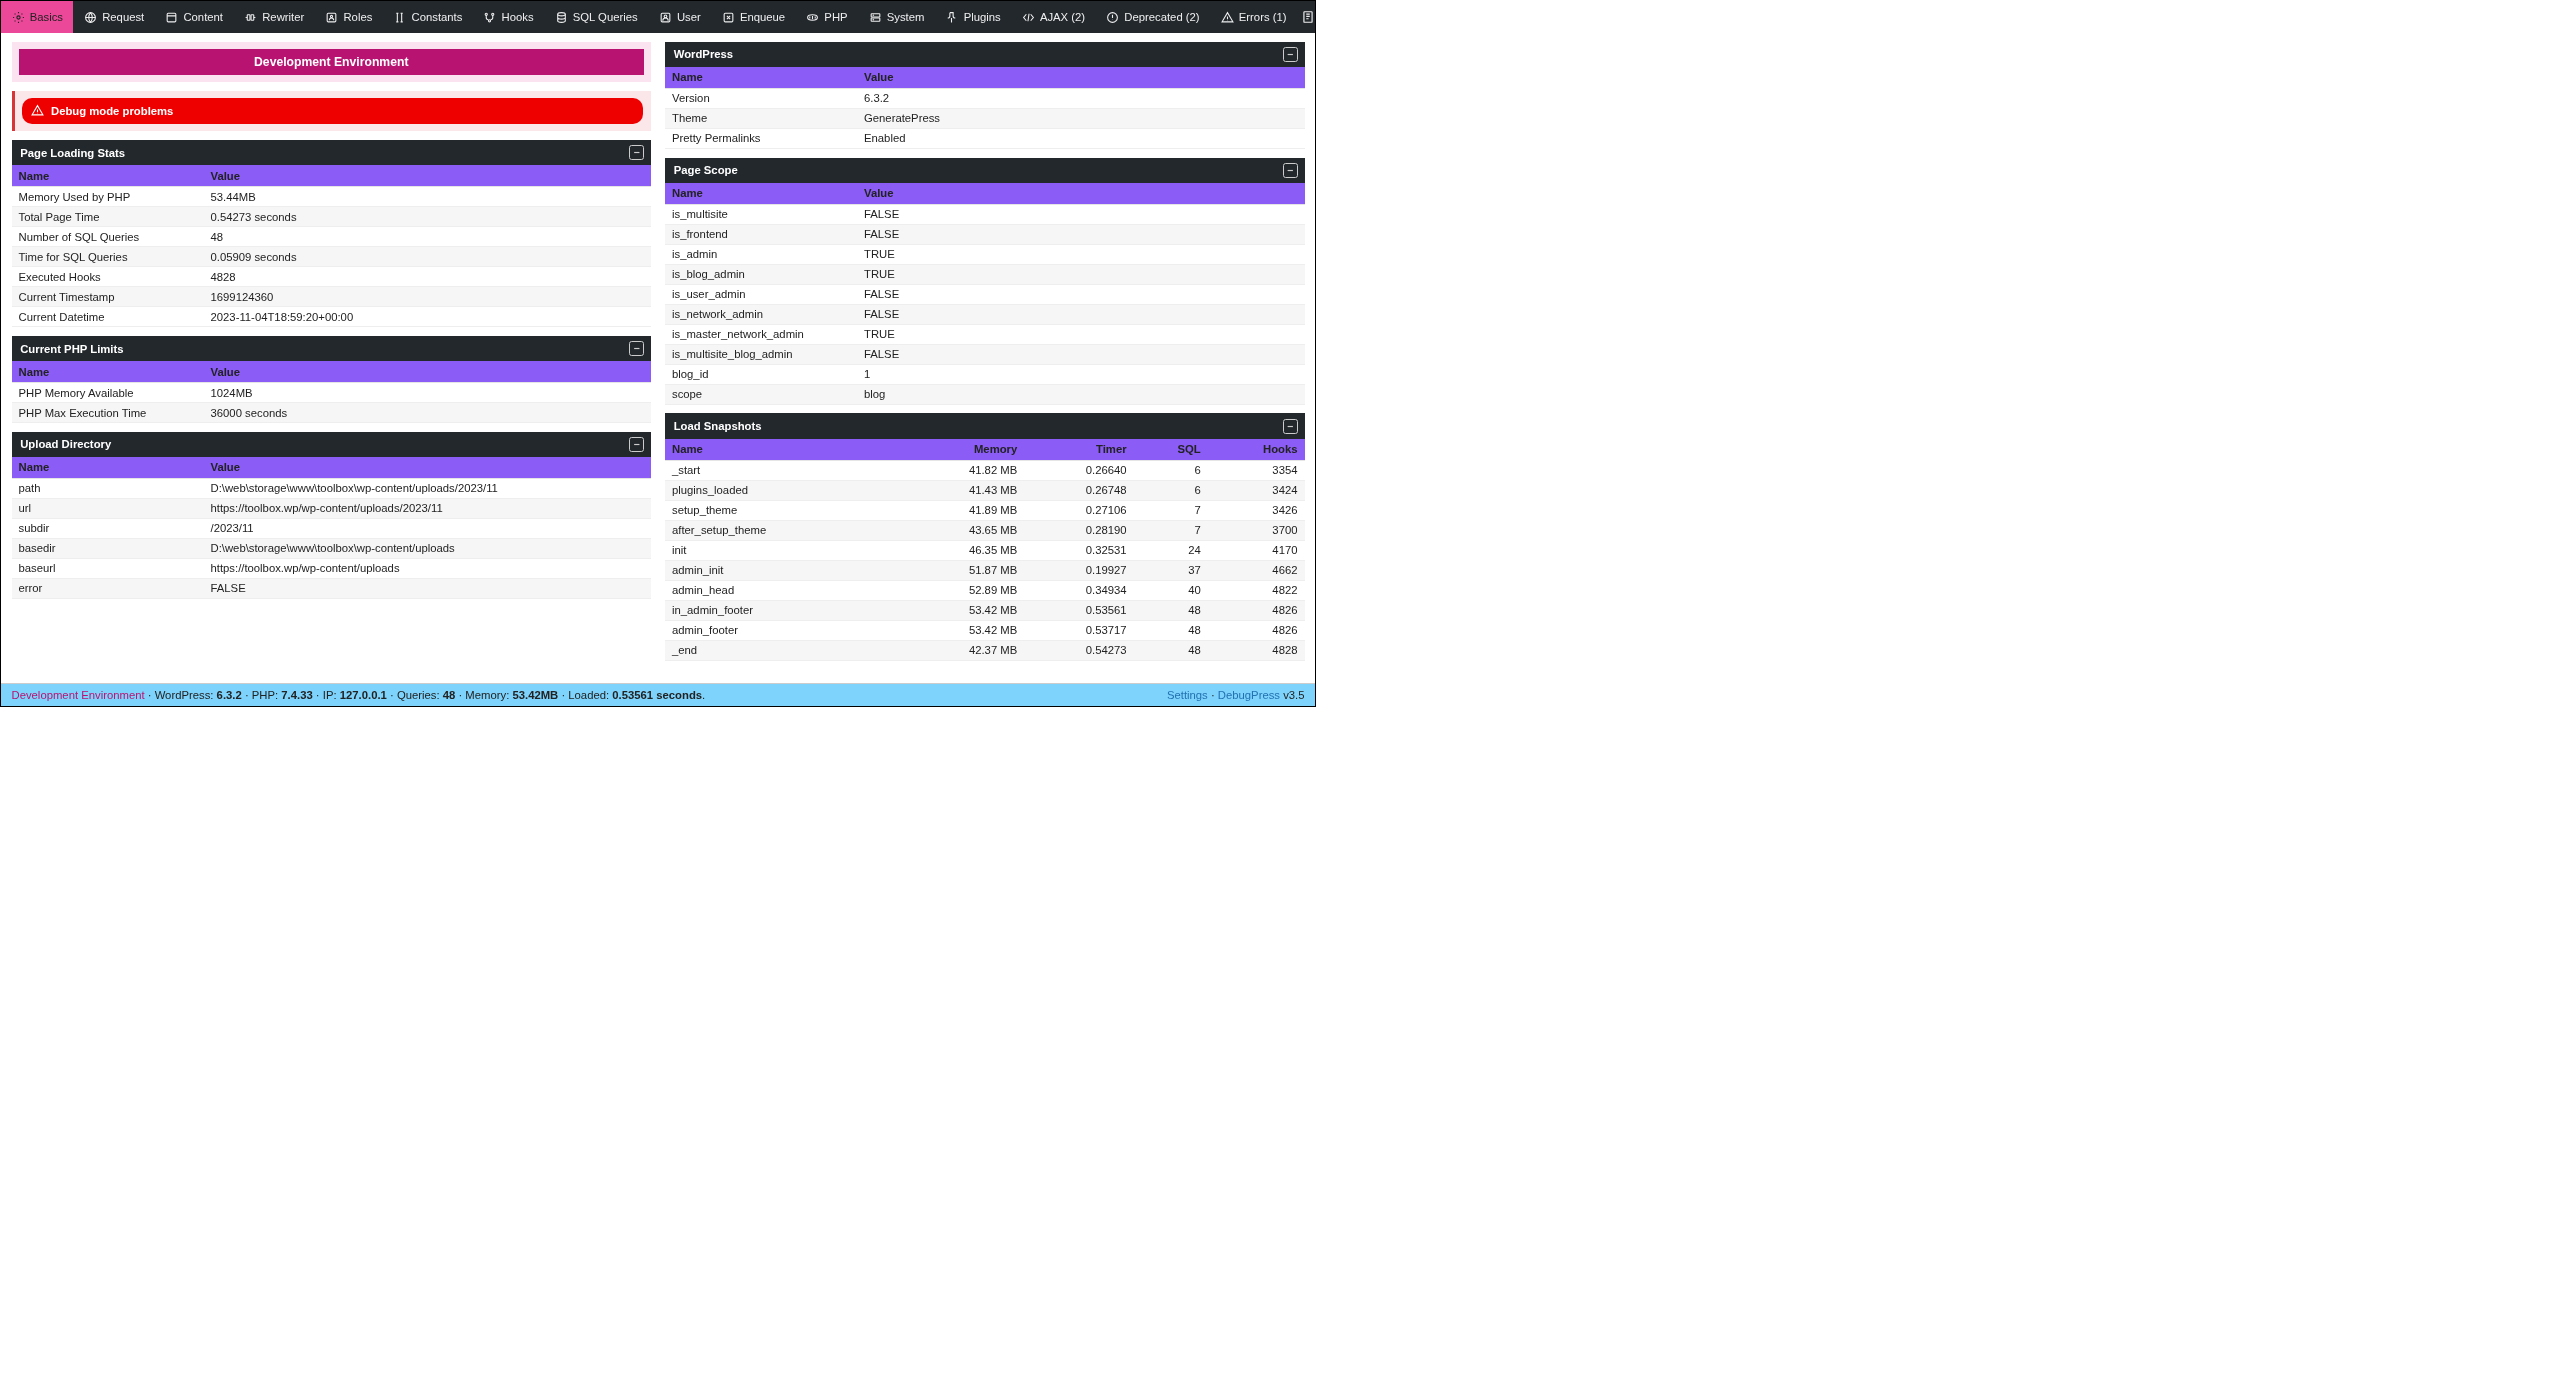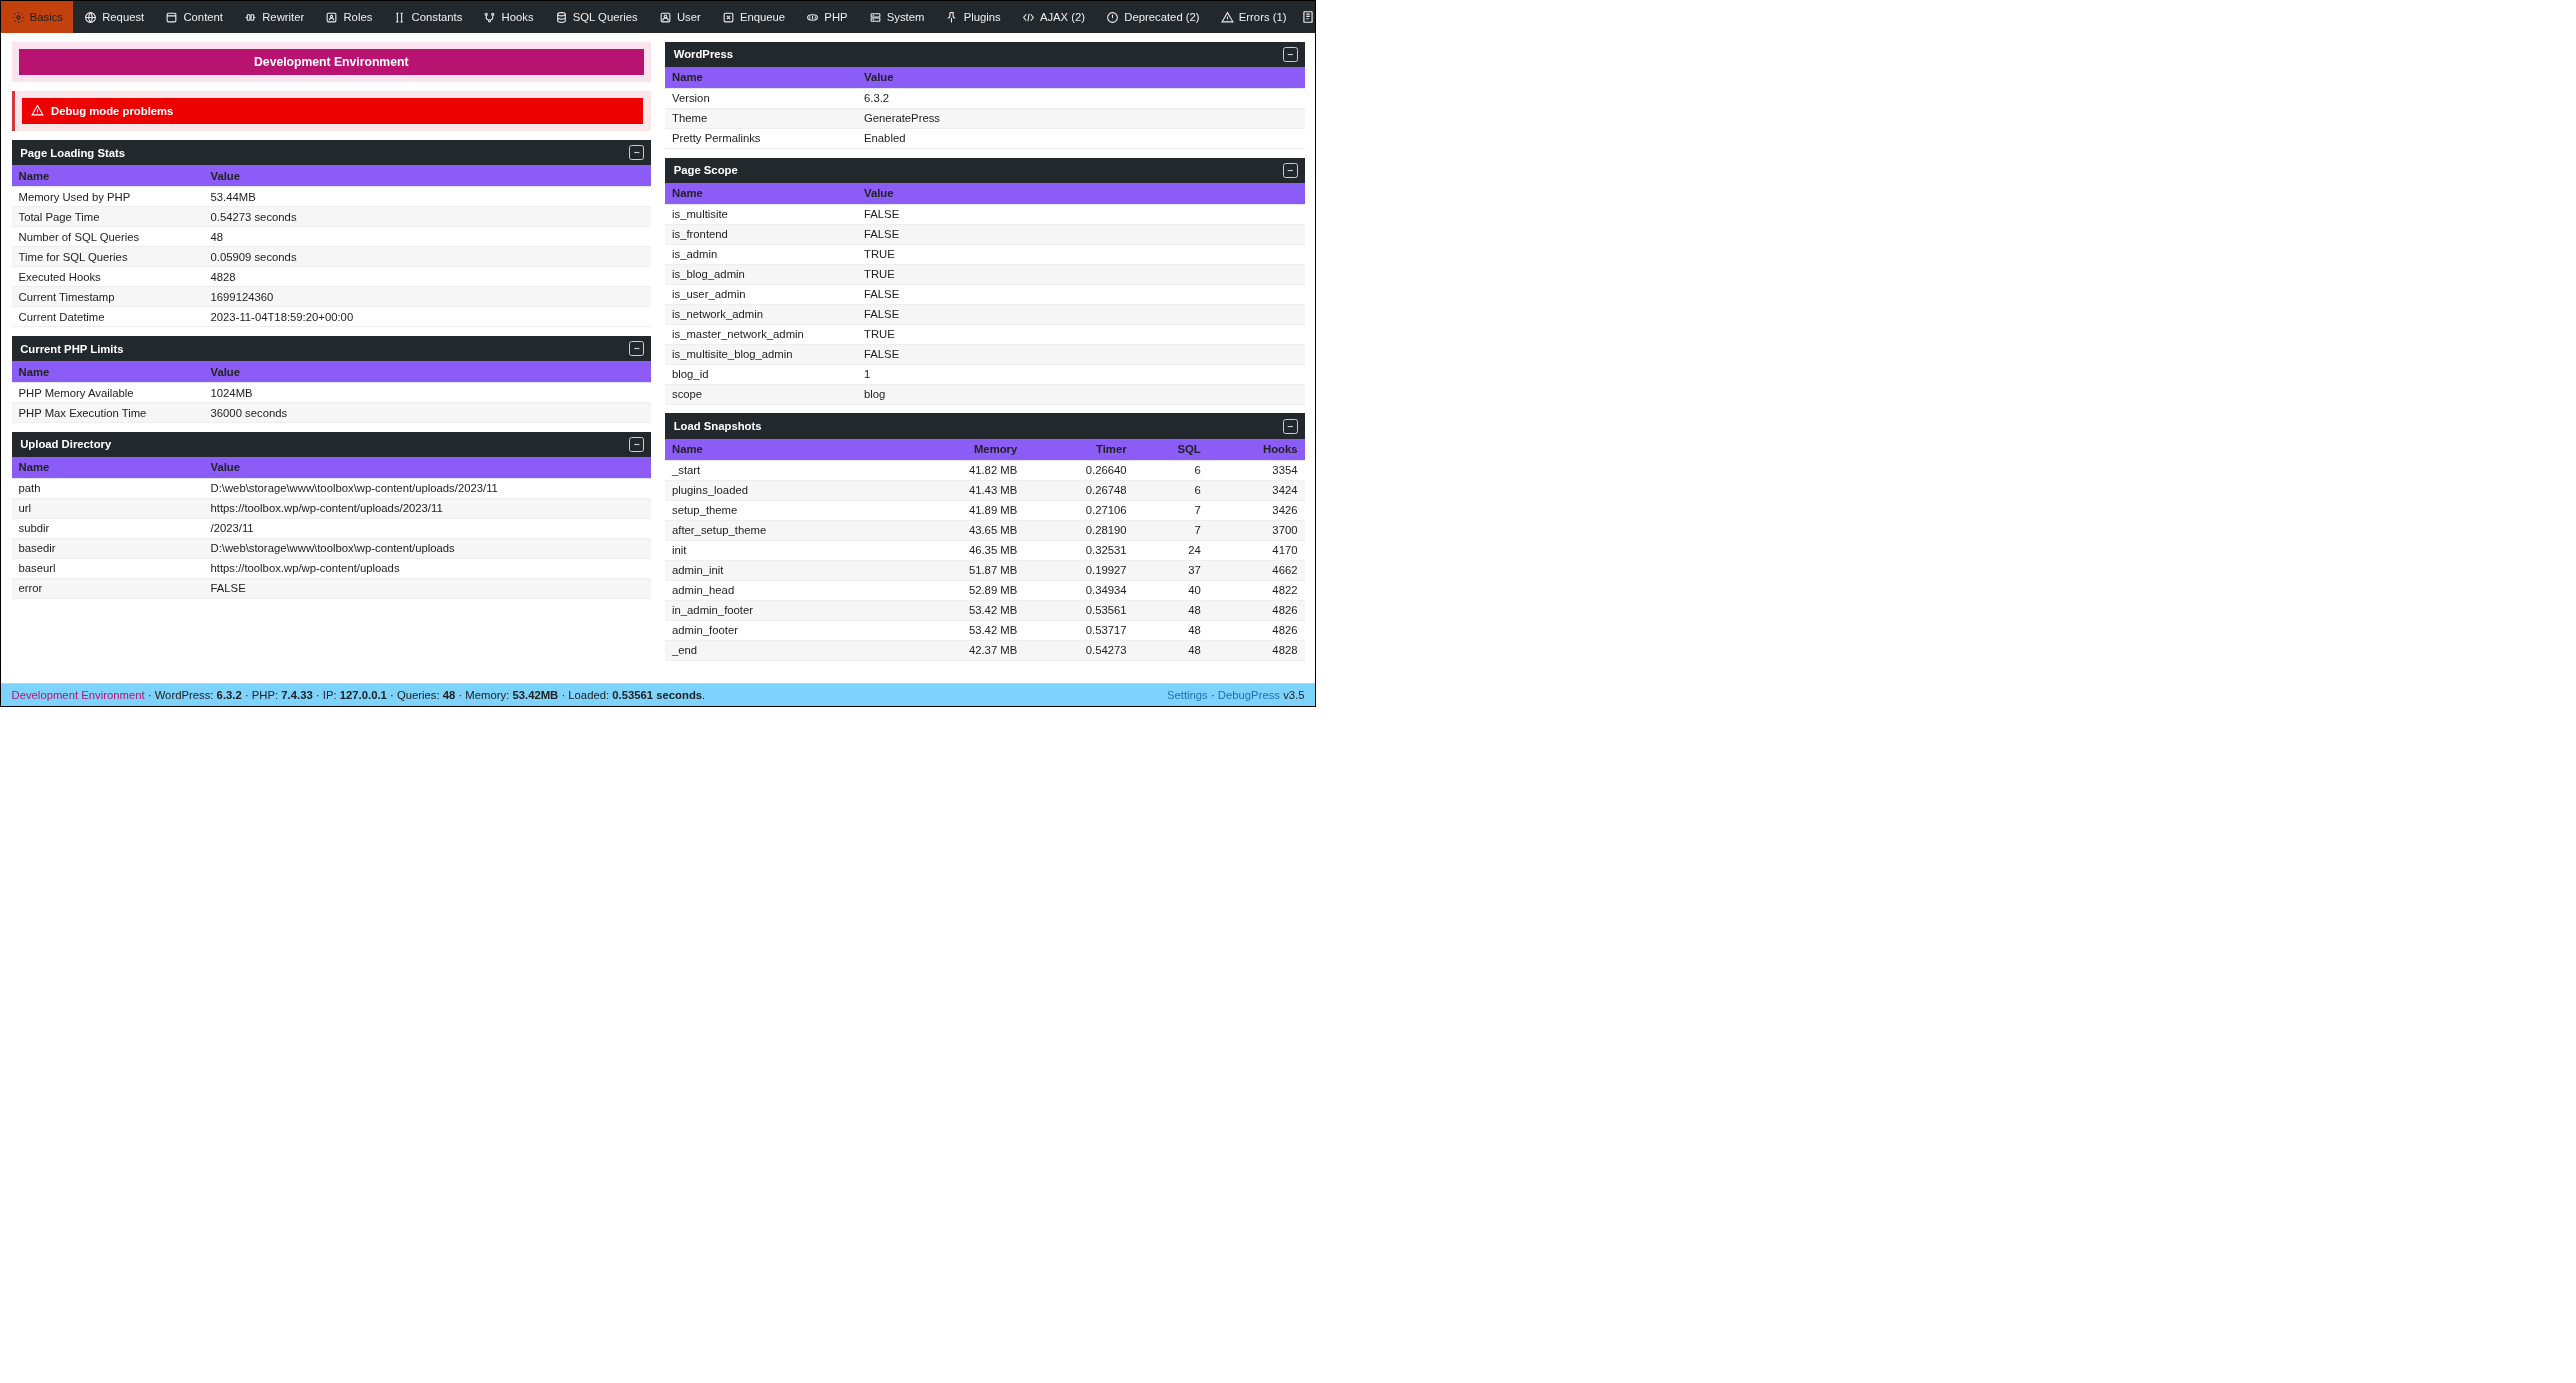--- a/index.html
+++ b/index.html
@@ -33,21 +33,21 @@
   display: flex;
   align-items: center;
   gap: 5.2px;
   padding: 0 10.5px;
   color: #eee;
   font-size: 11.3px;
   cursor: pointer;
   white-space: nowrap;
 }
 .topbar .tab.active {
-  background: #c2410c;
+  background: #ec4899;
   color: #222;
 }
 .topbar .tab svg { width: 13px; height: 13px; flex-shrink: 0; }
 .topbar .tab.active svg { stroke: #222; fill: none; }
 .topbar .tab:not(.active) svg { stroke: #eee; fill: none; }
 .topbar .tools {
   display: flex;
   align-items: center;
   gap: 3.5px;
   padding-right: 8.7px;
@@ -103,20 +103,21 @@
 }
 .debug-header {
   background: #ee0000;
   color: #fff;
   font-weight: 600;
   font-size: 11.3px;
   padding: 6.1px 8.7px;
   display: flex;
   align-items: center;
   gap: 7px;
+  border-radius: 10px;
 }
 .debug-header svg { width: 13px; height: 13px; stroke: #fff; fill: none; }
 .wp-debug-row {
   background: #7c7c7c;
   color: #fff;
   font-size: 9.6px;
   font-weight: 600;
   padding: 6.1px 8.7px;
   margin-top: 6.1px;
 }

